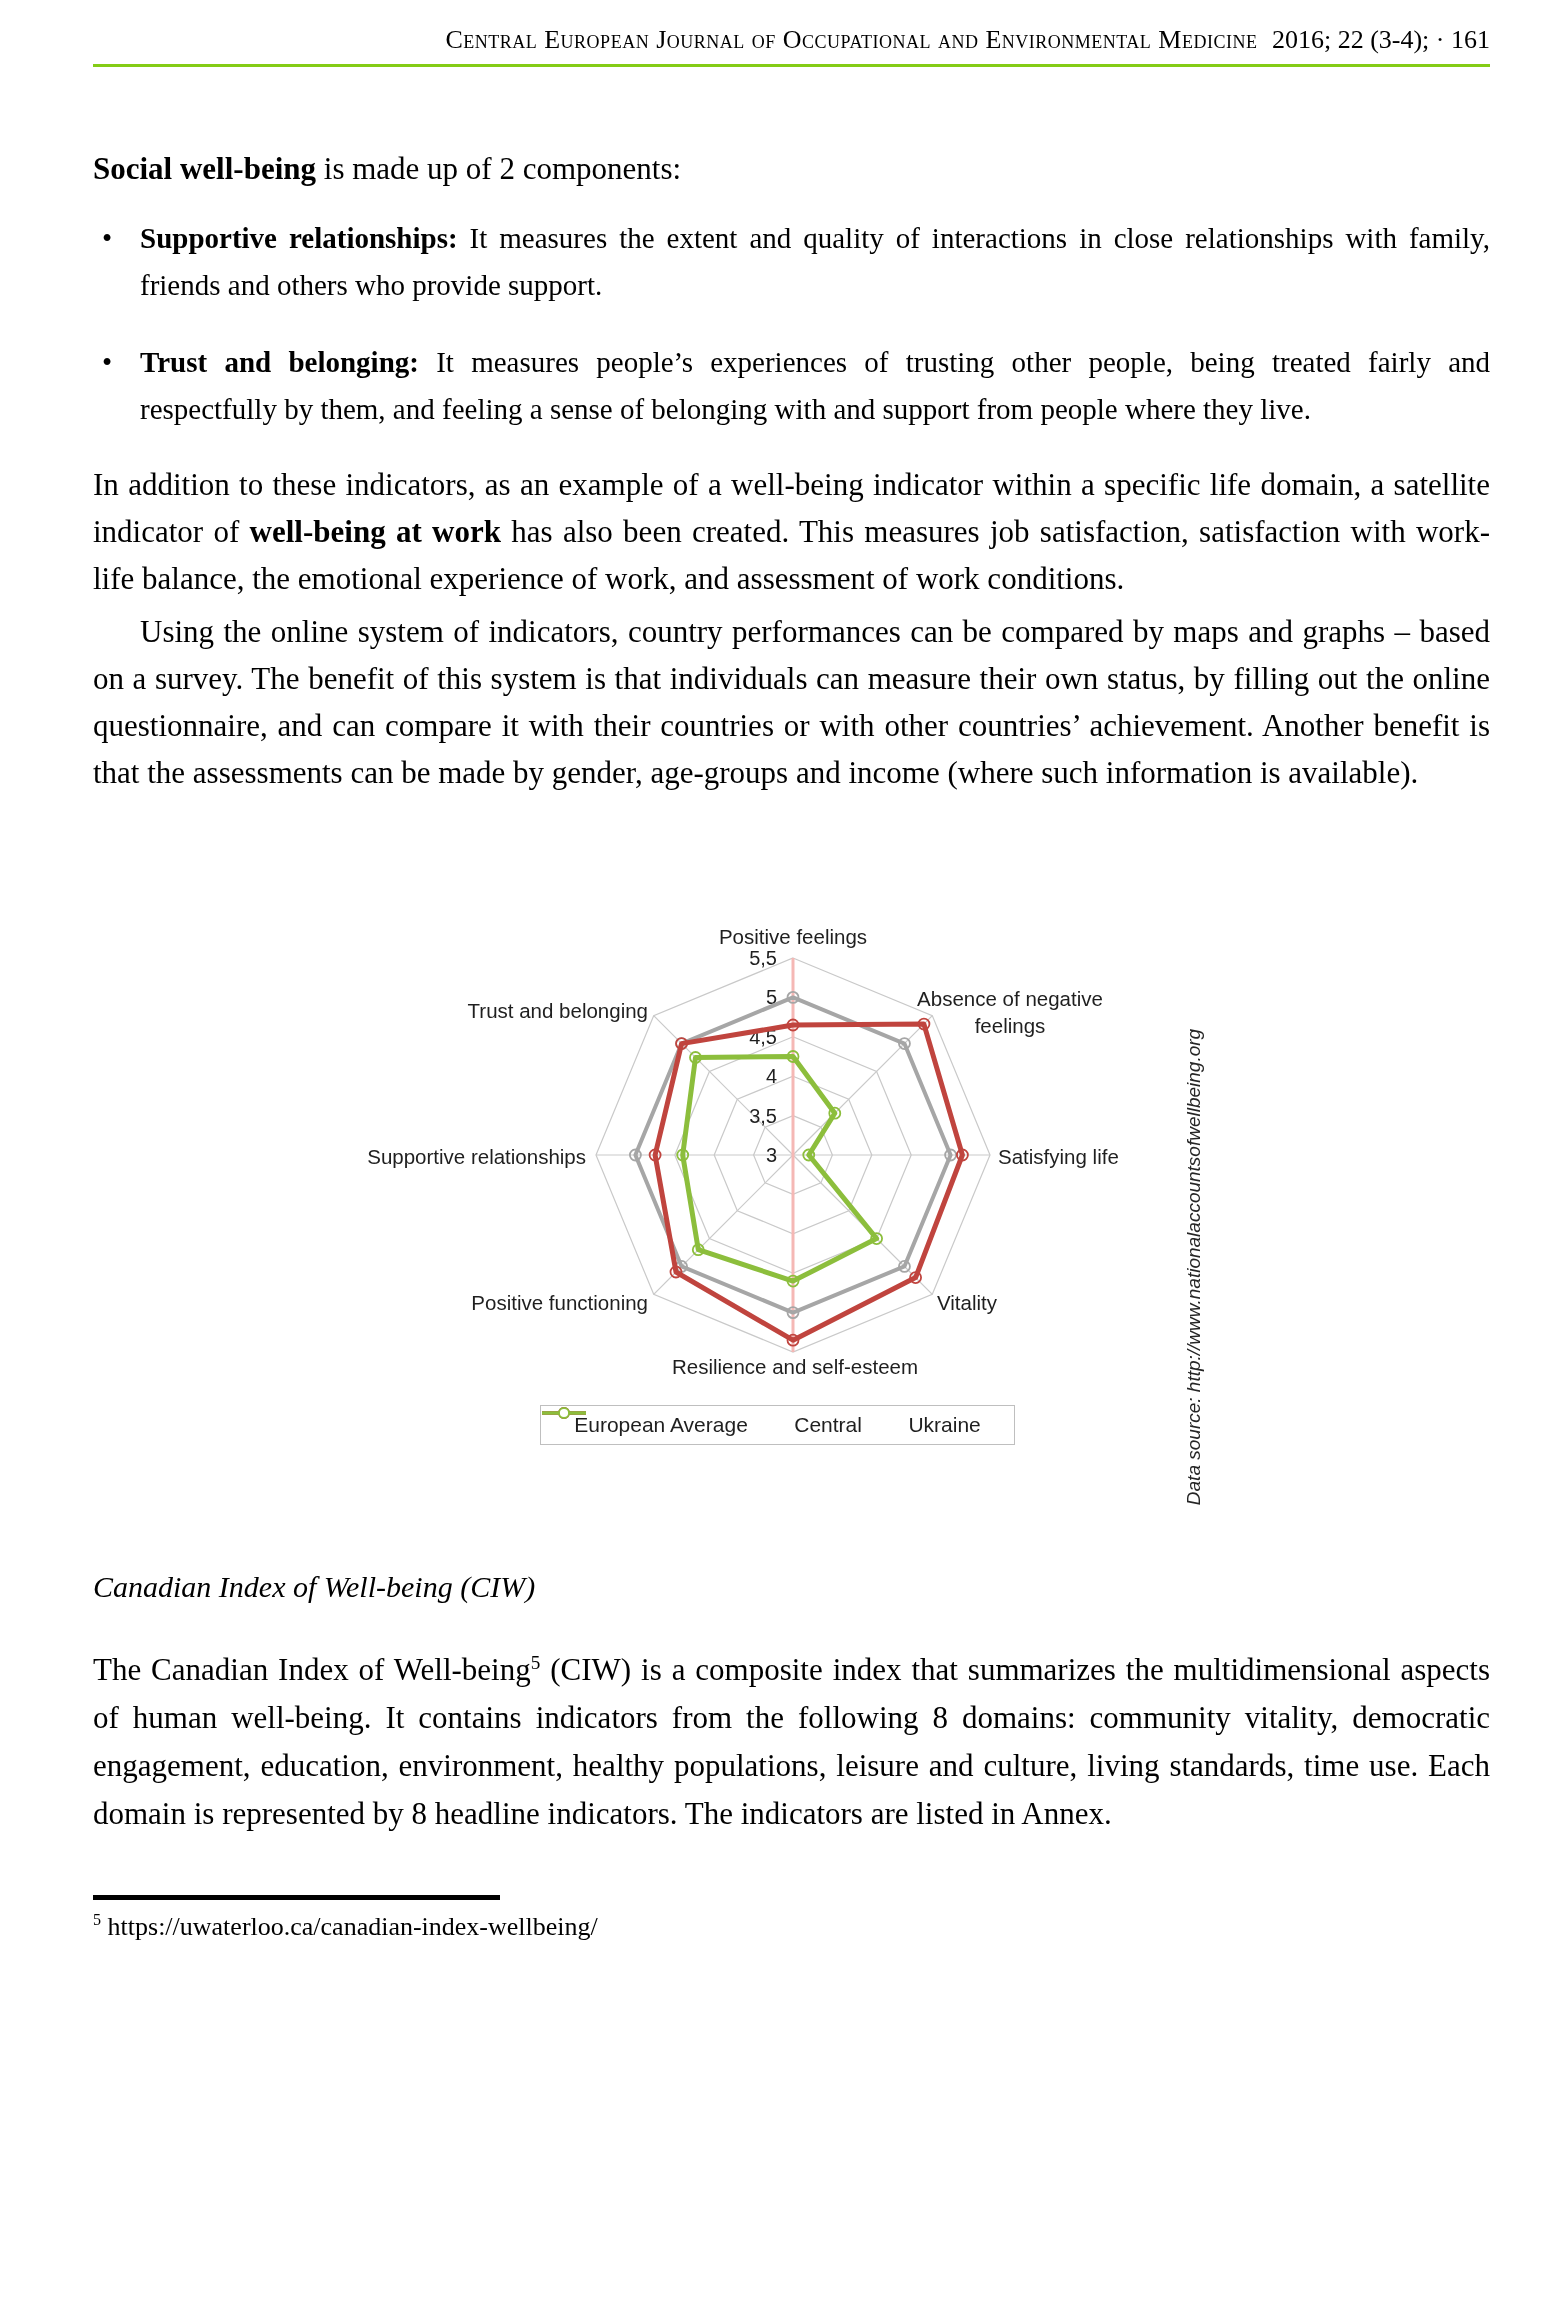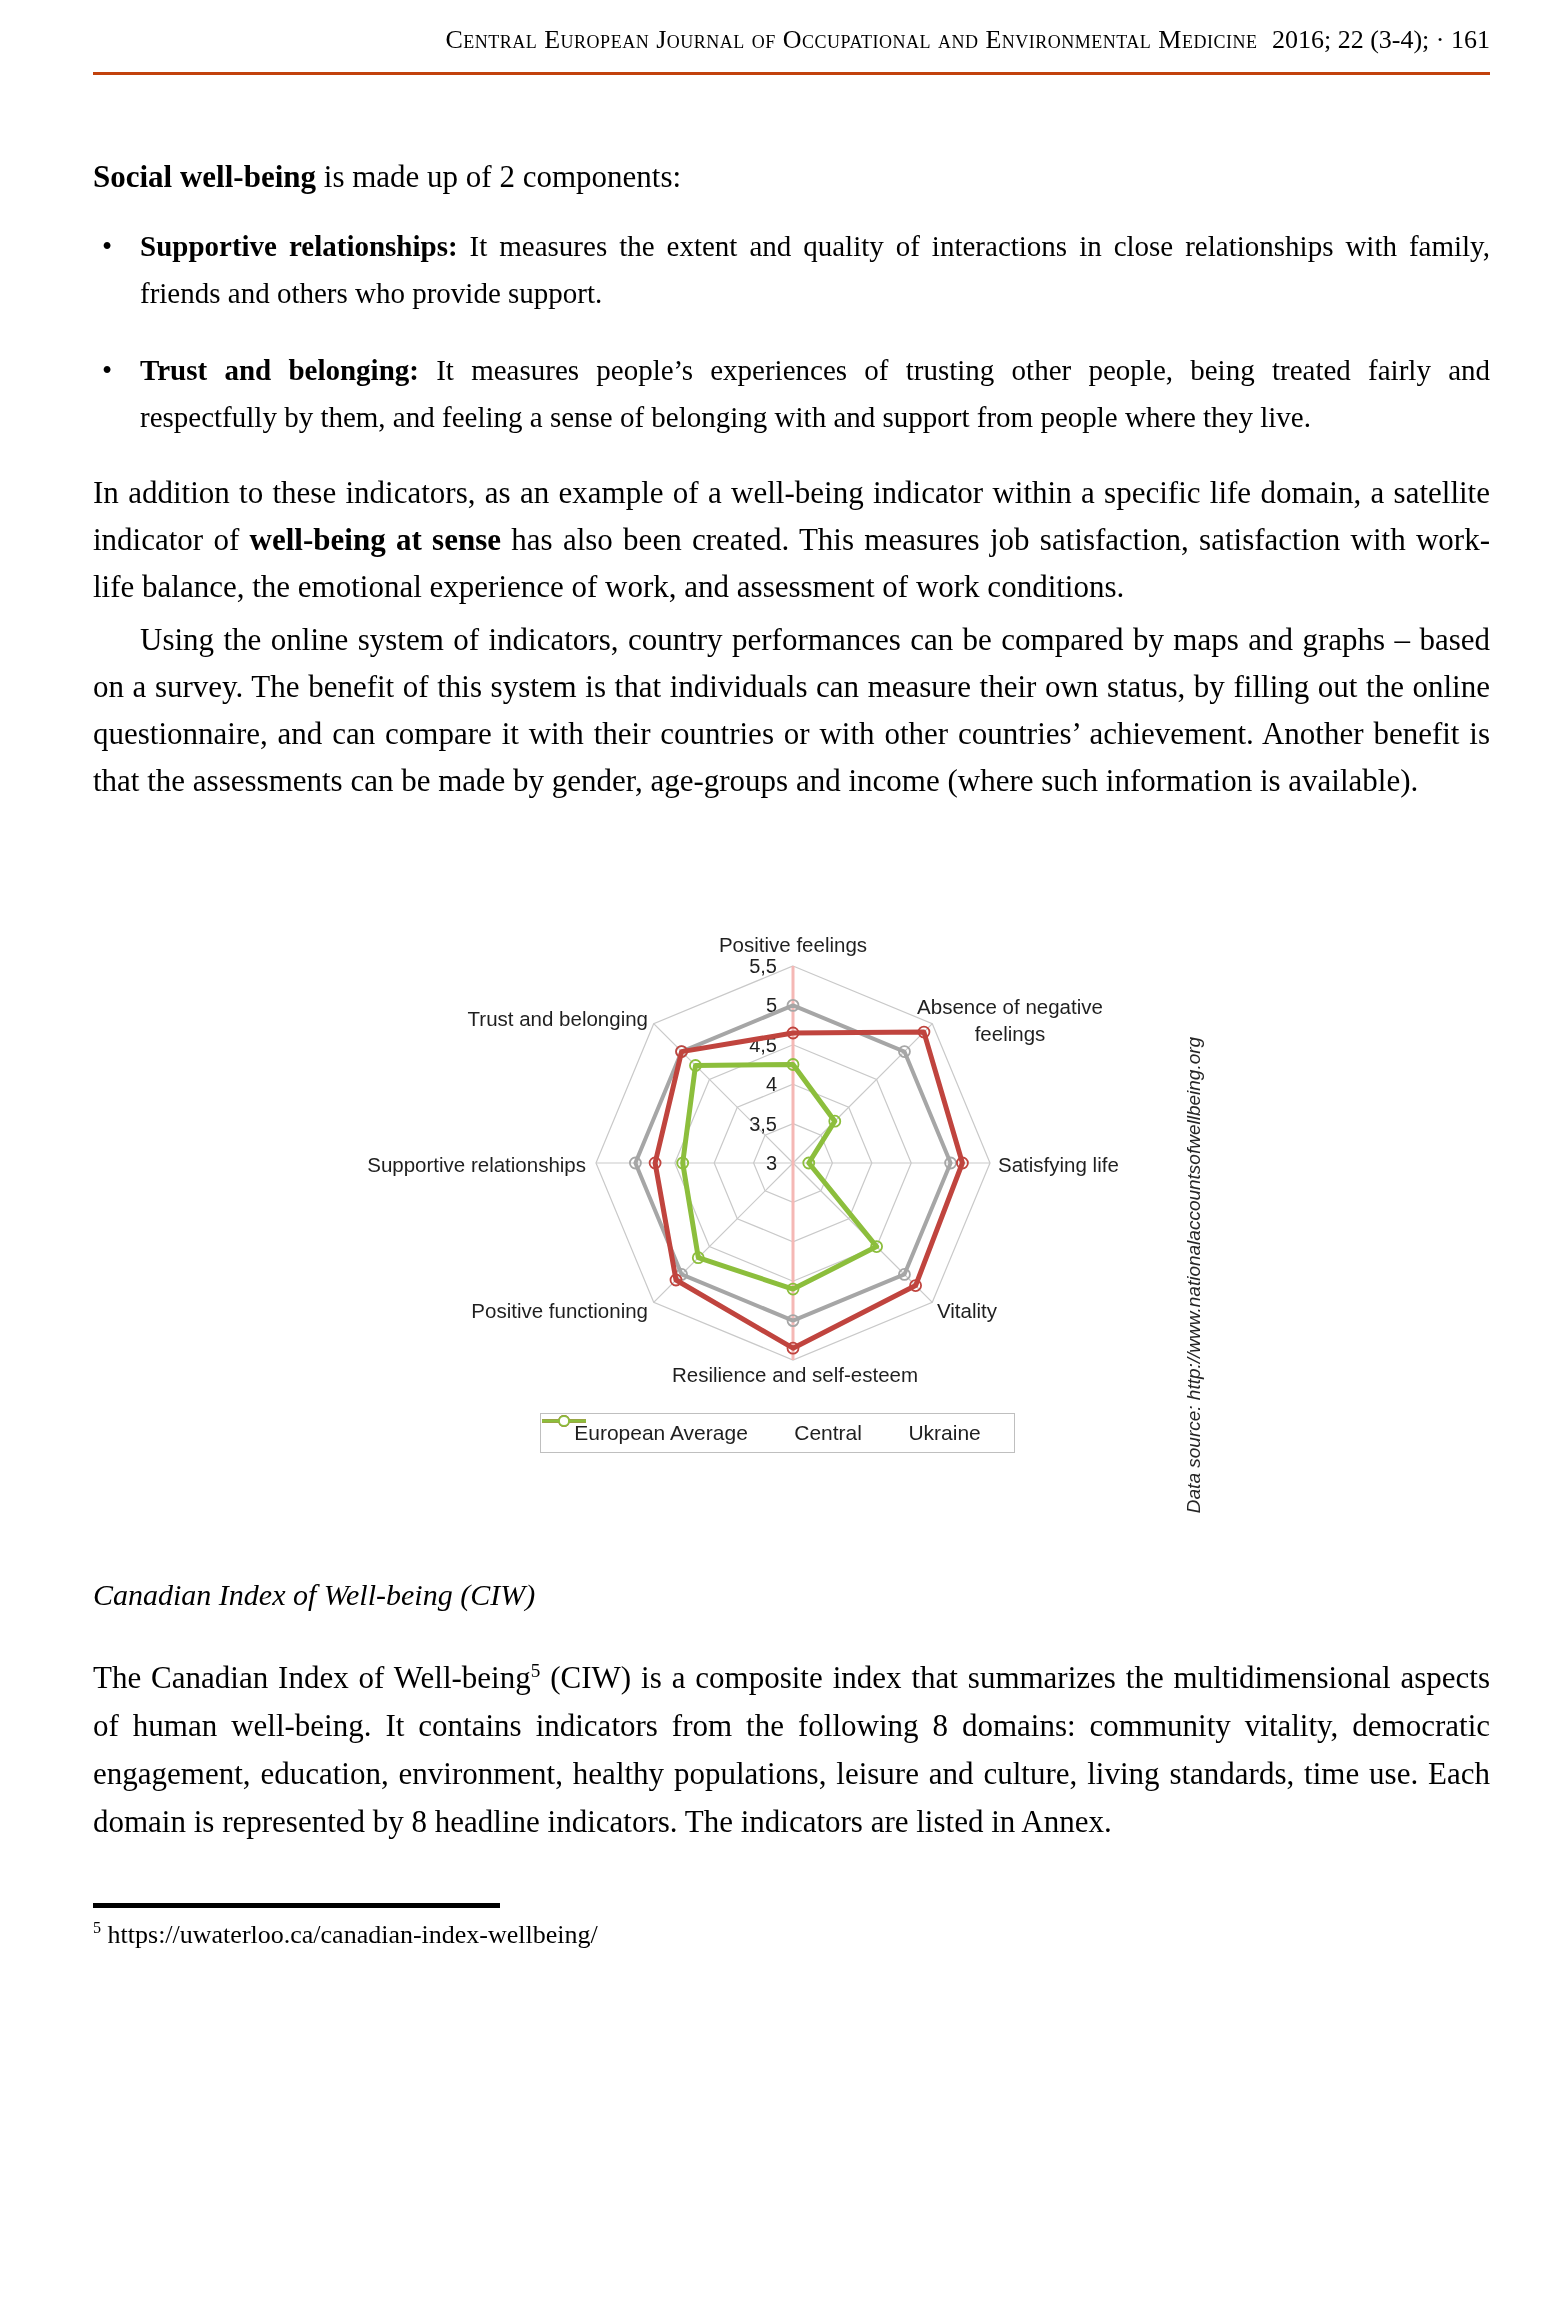--- a/index.html
+++ b/index.html
@@ -9,22 +9,22 @@
     height: 2314px;
     margin: 0 auto;
     background: #ffffff;
     font-family: "Liberation Serif", serif;
     color: #000;
     overflow: hidden;
   }
   
   .header {
     margin: 0 66px 0 93px;
-    padding: 24px 0 16px 0;
-    border-bottom: 3px solid #c2410c;
+    padding: 24px 0 8px 0;
+    border-bottom: 3px solid #84cc16;
     text-align: right;
     font-size: 26px;
     line-height: 32px;
     white-space: nowrap;
   }
   .header .journal { font-variant: small-caps; letter-spacing: 0.5px; }
   .header .issue { margin-left: 8px; }
   
   .content { margin: 0 66px 0 93px; }
   .para {
@@ -131,21 +131,21 @@
 
     <ul class="bullets">
       <li>
         <span class="bullet-dot">•</span><b>Supportive relationships:</b><span> It measures the extent and quality of interactions in close relationships with family, friends and others who provide support.</span>
       </li>
       <li>
         <span class="bullet-dot">•</span><b>Trust and belonging:</b><span> It measures people’s experiences of trusting other people, being treated fairly and respectfully by them, and feeling a sense of belonging with and support from people where they live.</span>
       </li>
     </ul>
 
-    <p class="para p-satellite"><span>In addition to these indicators, as an example of a well-being indicator within a specific life domain, a satellite indicator of </span><b>well-being at sense</b><span> has also been created. This measures job satisfaction, satisfaction with work-life balance, the emotional experience of work, and assessment of work conditions.</span></p>
+    <p class="para p-satellite"><span>In addition to these indicators, as an example of a well-being indicator within a specific life domain, a satellite indicator of </span><b>well-being at work</b><span> has also been created. This measures job satisfaction, satisfaction with work-life balance, the emotional experience of work, and assessment of work conditions.</span></p>
 
     <p class="para p-online">Using the online system of indicators, country performances can be compared by maps and graphs – based on a survey. The benefit of this system is that individuals can measure their own status, by filling out the online questionnaire, and can compare it with their countries or with other countries’ achievement. Another benefit is that the assessments can be made by gender, age-groups and income (where such information is available).</p>
 
   </main>
 
   <figure class="chart-area" style="margin-top:103px;">
     <div id="radar-mount">
         <svg width="900" height="600" viewBox="0 0 900 600">
           <g>
             <polygon points="453.0,216.6 480.9,228.1 492.4,256.0 480.9,283.9 453.0,295.4 425.1,283.9 413.6,256.0 425.1,228.1" fill="none" stroke="#C9C9C9" stroke-width="1.2"></polygon>

